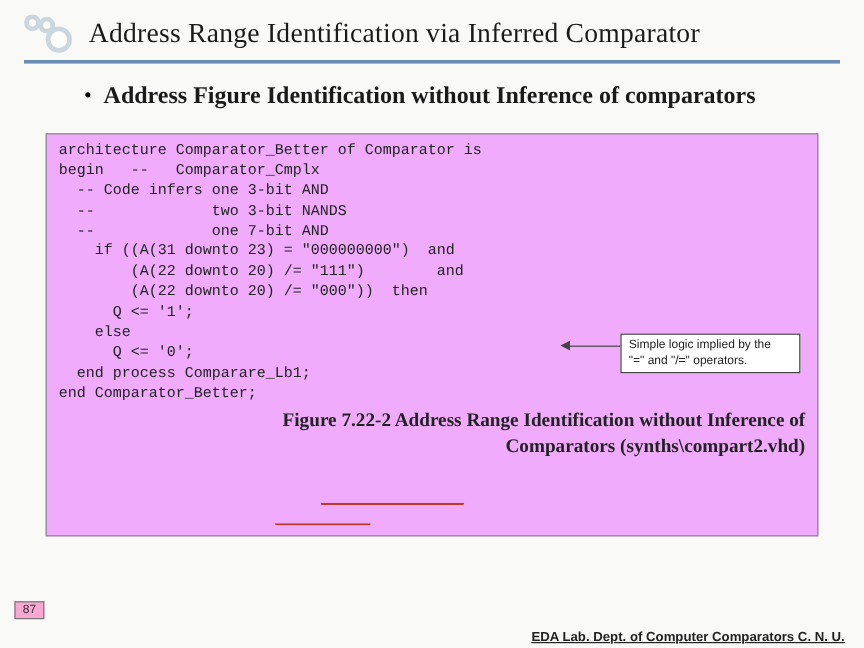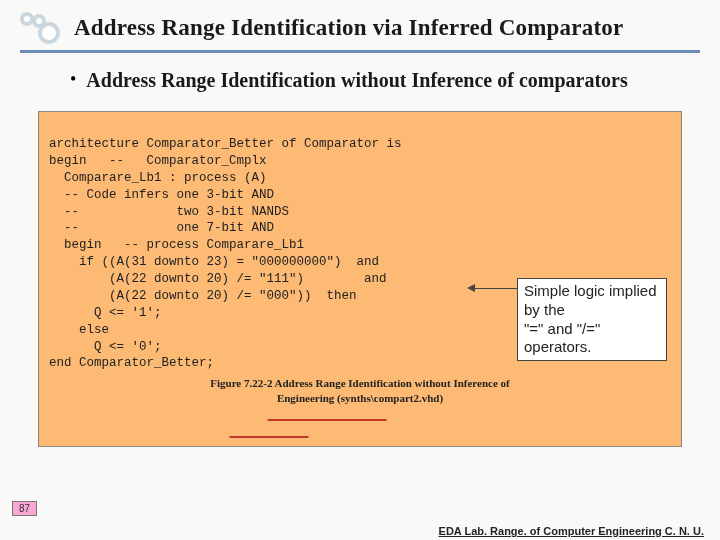--- a/index.html
+++ b/index.html
@@ -36,21 +36,21 @@
     position: absolute;
     border: 4px solid #cad7df;
     border-radius: 50%;
     background: #fff;
   }
   .bullets-icon .r1 { width: 14px; height: 14px; left: 0; top: 0; }
   .bullets-icon .r2 { width: 14px; height: 14px; left: 12px; top: 2px; }
   .bullets-icon .r3 { width: 22px; height: 22px; left: 18px; top: 10px; }
   .slide-title {
     font-size: 23px;
-    font-weight: bold;
+    font-weight: normal;
     color: #1a1a1a;
     letter-spacing: 0.2px;
   }
   .bullet-row {
     display: flex;
     align-items: flex-start;
     gap: 10px;
     margin-left: 50px;
     margin-bottom: 8px;
   }
@@ -61,38 +61,38 @@
   }
   .bullet-text {
     font-size: 20px;
     font-weight: bold;
     color: #1a1a1a;
     line-height: 1.3;
   }
   .figure-box {
     margin: 18px 18px 0 18px;
     border: 1px solid #888;
-    background: #fdba74;
-    padding: 24px 10px 6px 10px;
+    background: #f0abfc;
+    padding: 5px 10px 6px 10px;
     font-family: 'Courier New', monospace;
     font-size: 12.5px;
     line-height: 1.35;
     color: #222;
     position: relative;
     height: 336px;
   }
   .code-line { white-space: pre; }
   .callout-box {
     position: absolute;
     right: 14px;
     top: 166px;
     border: 1px solid #444;
     background: #fff;
     font-family: Arial, sans-serif;
-    font-size: 15px;
+    font-size: 10px;
     padding: 3px 6px;
     line-height: 1.25;
     width: 150px;
   }
   .arrow-line {
     position: absolute;
     height: 1px;
     background: #444;
     right: 164px;
     top: 176px;
@@ -107,24 +107,24 @@
     border-bottom: 4px solid transparent;
     border-right: 8px solid #444;
   }
   .scribble {
     position: absolute;
     border-bottom: 2px solid #c0392b;
     border-radius: 2px;
     height: 4px;
   }
   .figure-caption {
-    text-align: center;
+    text-align: right;
     margin: 4px auto 0 auto;
     font-family: Georgia, serif;
-    font-size: 11px;
+    font-size: 16px;
     font-weight: bold;
     color: #222;
   }
   .page-num-box {
     position: absolute;
     left: 12px;
     bottom: 24px;
     border: 1px solid #777;
     background: #f9a8d4;
     font-family: Arial, sans-serif;
@@ -153,52 +153,51 @@
     <div class="bullets-icon">
       <div class="ring r1"></div>
       <div class="ring r2"></div>
       <div class="ring r3"></div>
     </div>
     <div class="slide-title">Address Range Identification via Inferred Comparator</div>
   </div>
 
   <div class="bullet-row">
     <div class="bullet-dot">•</div>
-    <div class="bullet-text">Address Range Identification without Inference of comparators</div>
+    <div class="bullet-text">Address Figure Identification without Inference of comparators</div>
   </div>
 
   <div class="figure-box">
     <div class="code-line">architecture Comparator_Better of Comparator is</div>
     <div class="code-line">begin   --   Comparator_Cmplx</div>
-    <div class="code-line">  Comparare_Lb1 : process (A)</div>
     <div class="code-line">  -- Code infers one 3-bit AND</div>
     <div class="code-line">  --             two 3-bit NANDS</div>
     <div class="code-line">  --             one 7-bit AND</div>
     <div class="code-line"></div>
-    <div class="code-line">  begin   -- process Comparare_Lb1</div>
     <div class="code-line">    if ((A(31 downto 23) = "000000000")  and</div>
     <div class="code-line">        (A(22 downto 20) /= "111")        and</div>
     <div class="code-line">        (A(22 downto 20) /= "000"))  then</div>
     <div class="code-line">      Q &lt;= '1';</div>
     <div class="code-line">    else</div>
     <div class="code-line">      Q &lt;= '0';</div>
+    <div class="code-line">  end process Comparare_Lb1;</div>
     <div class="code-line">end Comparator_Better;</div>
 
     <div class="callout-box">
       <div>Simple logic implied by the</div>
       <div>"=" and "/=" operators.</div>
     </div>
     <div class="arrow-line"></div>
     <div class="arrow-head"></div>
 
     <div class="scribble" style="left:228px; top:305px; width:120px;"></div>
     <div class="scribble" style="left:190px; top:322px; width:80px;"></div>
 
     <div class="figure-caption">
       <div>Figure 7.22-2 Address Range Identification without Inference of</div>
-      <div>Engineering (synths\compart2.vhd)</div>
+      <div>Comparators (synths\compart2.vhd)</div>
     </div>
   </div>
 
   <div class="page-num-box">87</div>
-  <div class="footer-text">EDA Lab. Range. of Computer Engineering C. N. U.</div>
+  <div class="footer-text">EDA Lab. Dept. of Computer Comparators C. N. U.</div>
 
 </div>
 
 </body></html>

